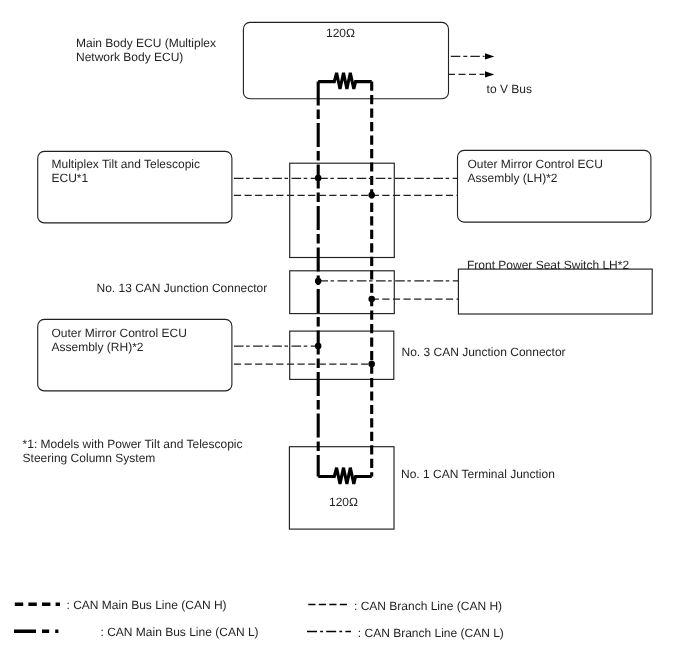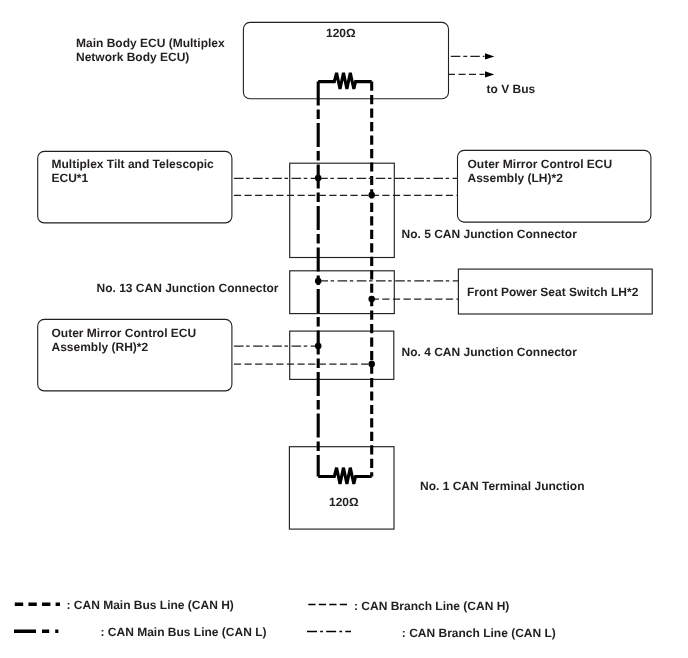--- a/index.html
+++ b/index.html
@@ -1,18 +1,18 @@
 <!DOCTYPE html>
 <html><head>
 <meta charset="utf-8">
 <style>
   html,body{margin:0;padding:0;background:#ffffff;}
   body{width:688px;height:658px;position:relative;font-family:"Liberation Sans",sans-serif;color:#231f20;overflow:hidden;
        -webkit-font-smoothing:antialiased;text-rendering:geometricPrecision;}
-  #root{position:absolute;left:0;top:0;width:688px;height:658px;font-weight:bold;}
+  #root{position:absolute;left:0;top:0;width:688px;height:658px;}
   svg#wires{position:absolute;left:0;top:0;width:688px;height:658px;}
   .txt{position:absolute;font-size:12px;line-height:14px;white-space:pre;color:#231f20;}
 </style>
 </head>
 <body>
 
 <div id="root">
 
 <svg id="wires" viewBox="0 0 688 658">
   <defs>
@@ -72,36 +72,37 @@
 </svg>
 
 <div class="txt" style="left:76px;top:36px;">Main Body ECU (Multiplex
 Network Body ECU)</div>
 <div class="txt" style="left:326px;top:25.6px;">120Ω</div>
 <div class="txt" style="left:486.6px;top:82px;">to V Bus</div>
 <div class="txt" style="left:51.5px;top:156.7px;">Multiplex Tilt and Telescopic
 ECU*1</div>
 <div class="txt" style="left:467.5px;top:156.5px;">Outer Mirror Control ECU
 Assembly (LH)*2</div>
-<div class="txt" style="left:401.5px;top:226.8px;">No. 5 CAN Junction Connector</div>
 <div class="txt" style="left:96.5px;top:280.8px;">No. 13 CAN Junction Connector</div>
-<div class="txt" style="left:467px;top:285px;">Front Power Seat Switch LH*2</div>
+<div class="txt" style="left:467px;top:258px;">Front Power Seat Switch LH*2</div>
 <div class="txt" style="left:51.5px;top:325.5px;">Outer Mirror Control ECU
 Assembly (RH)*2</div>
-<div class="txt" style="left:401.5px;top:344.9px;">No. 4 CAN Junction Connector</div>
-<div class="txt" style="left:420px;top:466.8px;margin-top:12px;">No. 1 CAN Terminal Junction</div>
+<div class="txt" style="left:401.5px;top:344.9px;">No. 3 CAN Junction Connector</div>
+<div class="txt" style="left:401px;top:466.8px;">No. 1 CAN Terminal Junction</div>
 <div class="txt" style="left:329px;top:494.6px;">120Ω</div>
+<div class="txt" style="left:22.6px;top:436.8px;">*1: Models with Power Tilt and Telescopic
+Steering Column System</div>
 
 <svg id="legend-lines" style="position:absolute;left:0;top:0;width:688px;height:658px;pointer-events:none" viewBox="0 0 688 658">
   <g fill="none" stroke="#000">
     <path d="M14.8 604.3 L60 604.3" stroke-width="3.6" stroke-dasharray="8.4 5.2"></path>
     <path d="M14 631.3 L59 631.3" stroke-width="3.6" stroke-dasharray="22 6 7.2 6 3.2 6"></path>
     <path d="M308.3 604.5 L348 604.5" stroke-width="1.5" stroke-dasharray="7.2 3.3"></path>
     <path d="M307 631.5 L351 631.5" stroke-width="1.5" stroke-dasharray="10 3.2 2.7 3.3"></path>
   </g>
 </svg>
 
 <div class="txt" style="left:66.5px;top:598.3px;">: CAN Main Bus Line (CAN H)</div>
 <div class="txt" style="left:66.5px;top:625.3px;margin-left:34px;">: CAN Main Bus Line (CAN L)</div>
 <div class="txt" style="left:354px;top:599px;">: CAN Branch Line (CAN H)</div>
-<div class="txt" style="left:357.8px;top:626px;margin-left:44px;">: CAN Branch Line (CAN L)</div>
+<div class="txt" style="left:357.8px;top:626px;">: CAN Branch Line (CAN L)</div>
 
 </div>
 
 </body></html>

